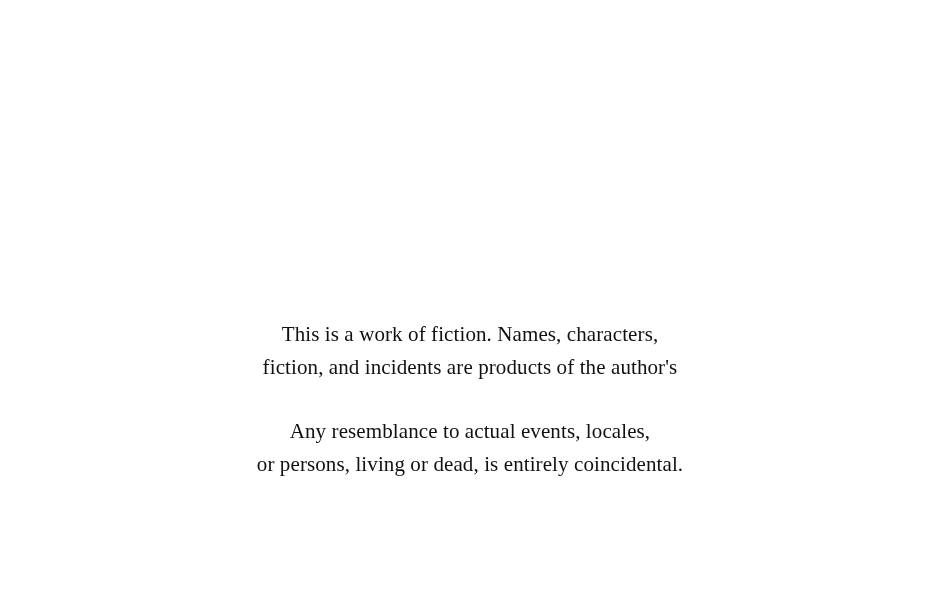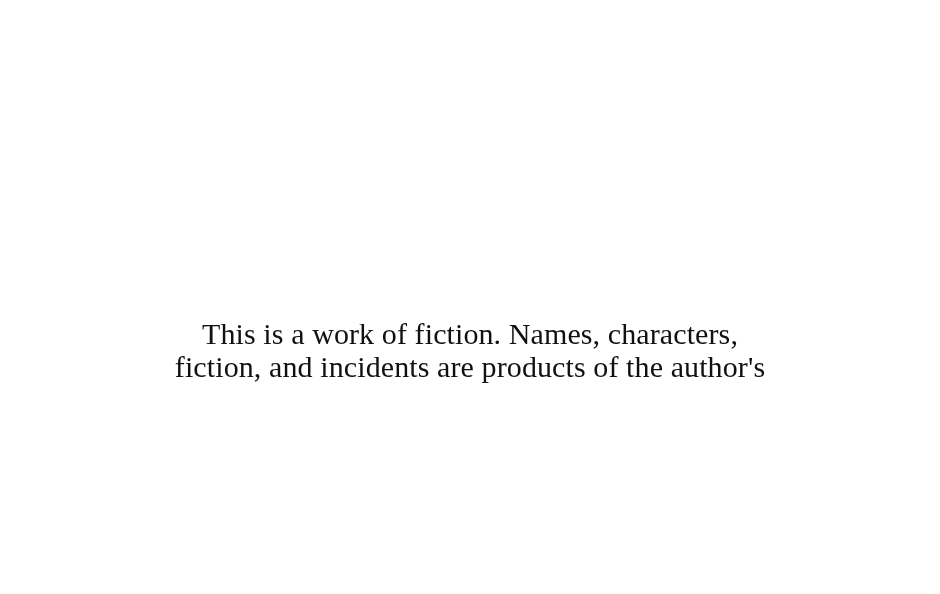--- a/index.html
+++ b/index.html
@@ -21,21 +21,21 @@
     box-sizing: border-box;
   }
   .disclaimer-block {
     position: absolute;
     left: 0;
     right: 0;
     top: 318px;
     text-align: center;
   }
   .para {
-    font-size: 30px;
+    font-size: 21px;
     line-height: 32.5px;
     letter-spacing: 0.1px;
     margin: 0;
   }
   .para-gap {
     height: 32px;
   }
   .line {
     display: block;
     white-space: pre;
@@ -47,15 +47,19 @@
 <div class="page">
   <div class="disclaimer-block">
 
     <p class="para">
       <span class="line">This is a work of fiction. Names, characters,</span>
       <span class="line">fiction, and incidents are products of the author's</span>
     </p>
 
     <div class="para-gap"></div>
 
+    <p class="para">
+      <span class="line">Any resemblance to actual events, locales,</span>
+      <span class="line">or persons, living or dead, is entirely coincidental.</span>
+    </p>
 
   </div>
 </div>
 
 </body></html>

